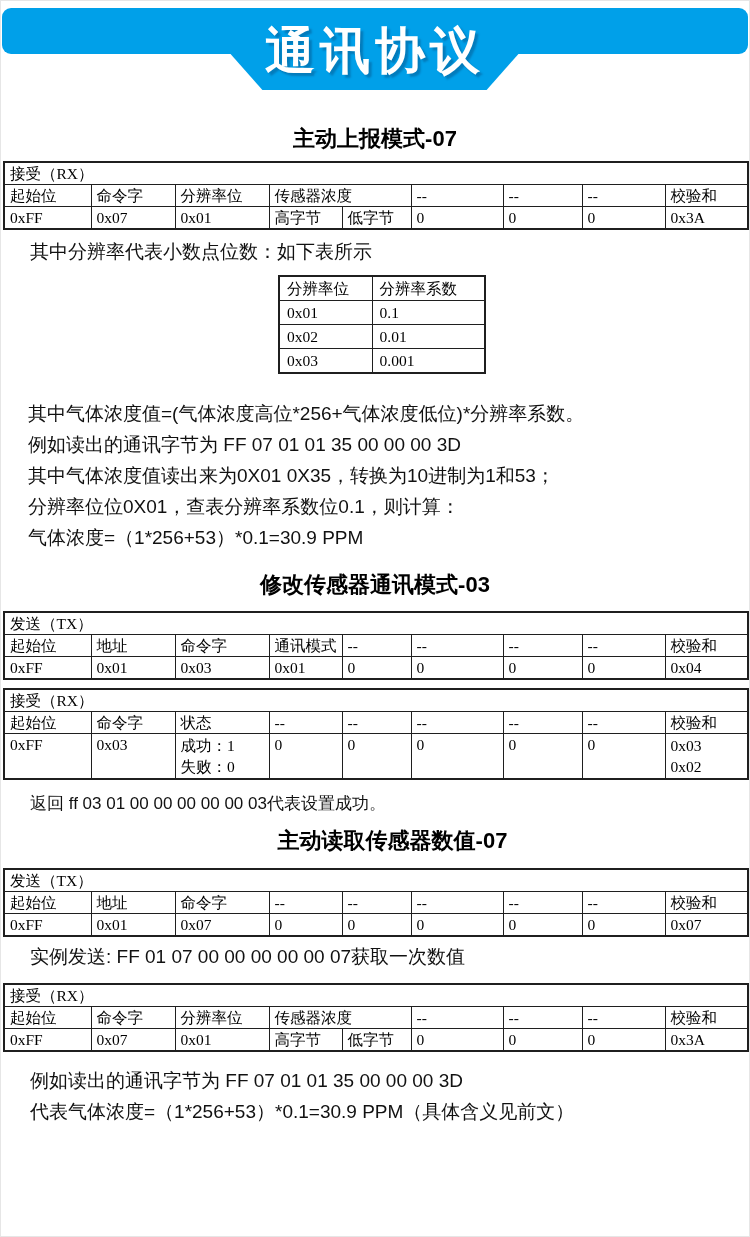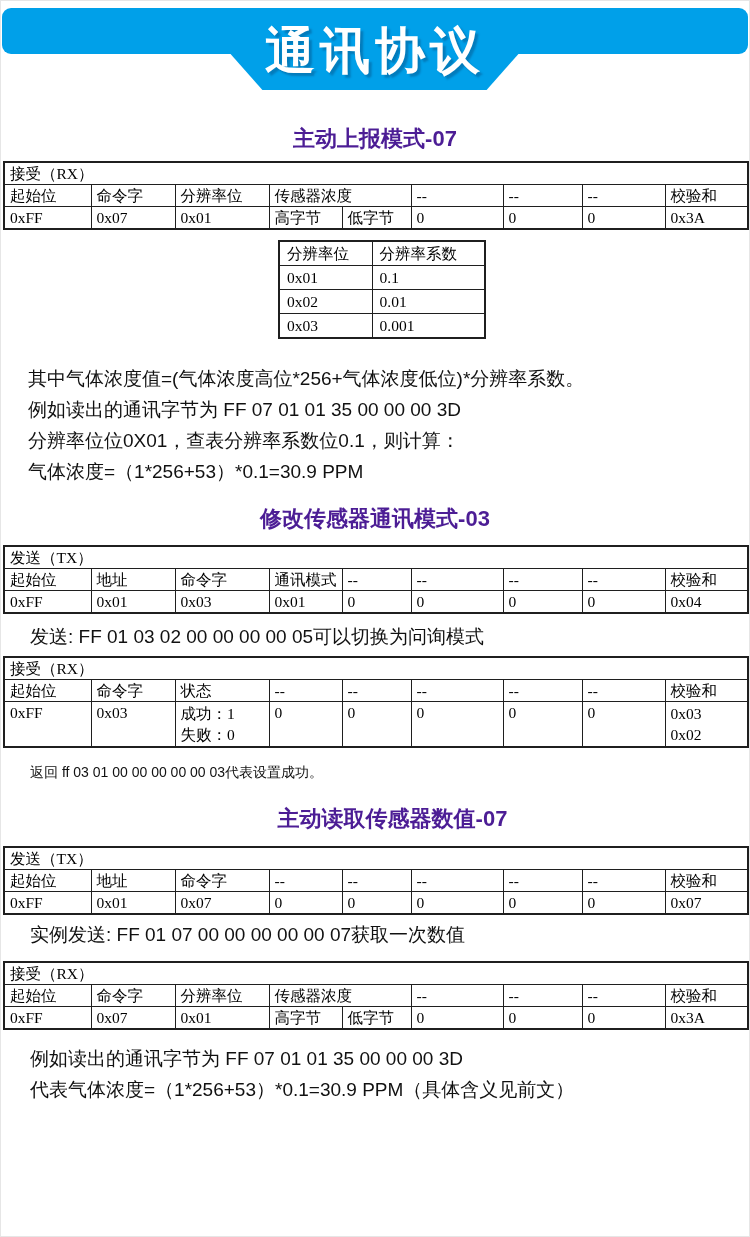--- a/index.html
+++ b/index.html
@@ -15,24 +15,24 @@
   .banner-bar{position:absolute;top:8px;left:2px;right:2px;height:46px;
     background:#00a0e9;border-radius:9px;}
   .banner-trap{position:absolute;top:50px;left:227px;width:295px;height:40px;
     background:#00a0e9;clip-path:polygon(0 0,100% 0,88% 100%,12% 100%);}
   .banner-title{position:absolute;top:18px;left:0;width:100%;text-align:center;
     font-size:50px;font-weight:bold;color:#ffffff;letter-spacing:5px;
     text-shadow:3px 3px 2px rgba(8,70,120,.4);}
 
   
   .sec-title{margin:0;text-align:center;font-size:22px;font-weight:bold;
-    line-height:24px;color:#4c1d95;}
+    line-height:24px;color:#000000;}
   .mt-title1{margin-top:30px;}
   .mt-title2{margin-top:20px;}
-  .mt-title3{margin-top:22px;padding-left:35px;}
+  .mt-title3{margin-top:12px;padding-left:35px;}
 
   
   table.ptable{
     border-collapse:collapse;table-layout:fixed;width:744px;margin-left:3px;
     border:2px solid #1f1f1f;
     font-family:"Liberation Serif","DejaVu Serif",serif;font-size:15.5px;color:#000;
   }
   table.ptable td{border:1px solid #1f1f1f;padding:1px 5px;line-height:19px;
     white-space:nowrap;overflow:hidden;text-align:left;vertical-align:middle;}
   table.ptable tr.tall td{vertical-align:top;}
@@ -49,21 +49,21 @@
     margin:10px 0 0 278px;border:2px solid #1f1f1f;
     font-family:"Liberation Serif","DejaVu Serif",serif;font-size:15.5px;color:#000;
   }
   table.rtable td{border:1px solid #1f1f1f;padding:2px 7px;line-height:19px;
     white-space:nowrap;}
 
   
   .note{margin:9px 0 0 30px;font-size:19px;line-height:26px;}
   .para{margin:24px 0 0 28px;font-size:19px;line-height:31px;}
   .notes3{margin:8px 0 0 30px;font-size:19px;line-height:29px;}
-  .result-note{margin:11px 16px 0 30px;font-size:14px;line-height:26px;}
+  .result-note{margin:11px 16px 0 30px;font-size:17px;line-height:26px;}
   .tx-note{margin:7px 0 0 30px;font-size:19px;line-height:26px;}
   .notes2{margin:13px 0 0 30px;font-size:19px;line-height:31px;}
 </style>
 </head>
 <body>
 
 <div>
 
   <div class="banner">
     <div class="banner-bar"></div>
@@ -106,20 +106,21 @@
       <td>高字节</td>
       <td>低字节</td>
       <td>0</td>
       <td>0</td>
       <td>0</td>
       <td>0x3A</td>
     </tr>
   </tbody>
     </table>
 
+  <div class="note">其中分辨率代表小数点位数：如下表所示</div>
 
   <table class="rtable">
     <colgroup>
         <col style="width:93px">
         <col style="width:113px">
       </colgroup>
     <tbody>
         <tr>
       <td>分辨率位</td>
       <td>分辨率系数</td>
@@ -135,20 +136,21 @@
     <tr>
       <td>0x03</td>
       <td>0.001</td>
     </tr>
   </tbody>
     </table>
 
   <div class="para">
     <div>其中气体浓度值=(气体浓度高位*256+气体浓度低位)*分辨率系数。</div>
     <div>例如读出的通讯字节为 FF 07 01 01 35 00 00 00 3D</div>
+    <div>其中气体浓度值读出来为0X01 0X35，转换为10进制为1和53；</div>
     <div>分辨率位位0X01，查表分辨率系数位0.1，则计算：</div>
     <div>气体浓度=（1*256+53）*0.1=30.9 PPM</div>
   </div>
 
   <h2 class="sec-title mt-title2">修改传感器通讯模式-03</h2>
 
   <table class="ptable mt-tbl2">
     <colgroup>
       <col style="width:87px">
         <col style="width:84px">
@@ -183,21 +185,20 @@
       <td>0</td>
       <td>0</td>
       <td>0</td>
       <td>0</td>
       <td>0x04</td>
     </tr>
   </tbody>
     </table>
 
   <div class="notes3">
-    <div>发送: FF 01 03 02 00 00 00 00 05可以切换为问询模式</div>
   </div>
 
   <table class="ptable mt-tbl3">
     <colgroup>
       <col style="width:87px">
         <col style="width:84px">
         <col style="width:94px">
       <col style="width:73px">
         <col style="width:69px">
         <col style="width:92px">

